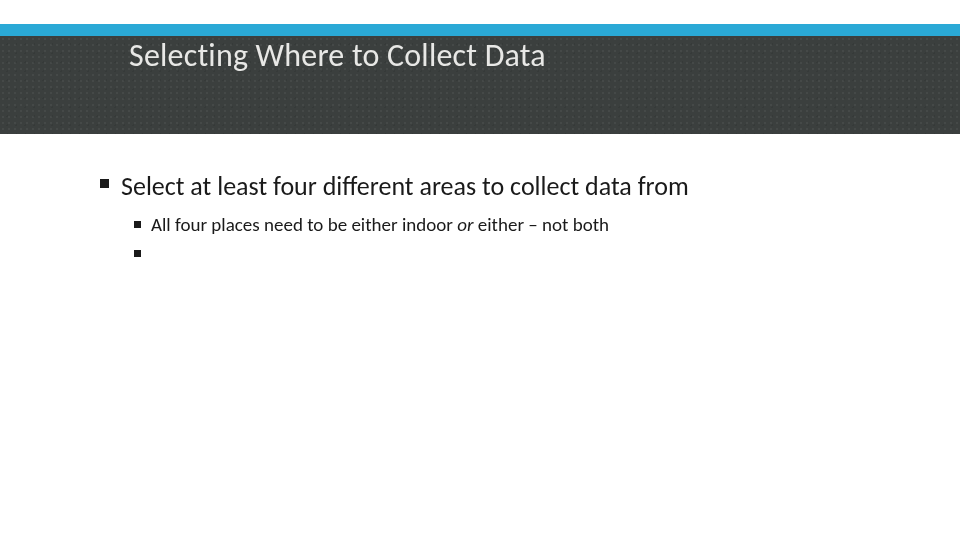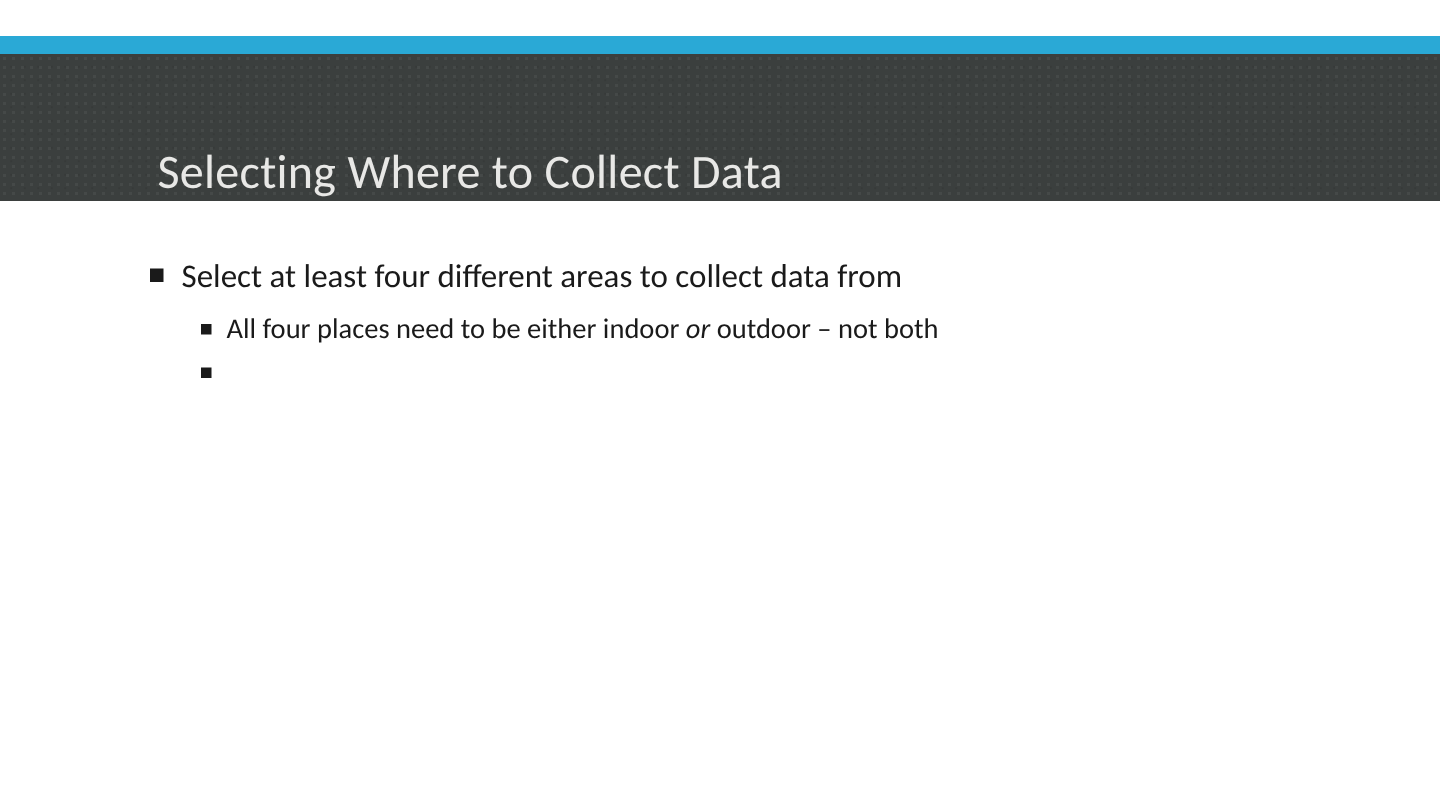--- a/index.html
+++ b/index.html
@@ -8,27 +8,27 @@
   .accent-bar { position: absolute; top: 24px; left: 0; width: 960px; height: 12px; background: #2aa9d6; }
   .title-band {
     position: absolute; top: 36px; left: 0; width: 960px; height: 98px;
     background: #3b3f3e;
     
     background-image:
       radial-gradient(rgba(255,255,255,0.05) 1px, transparent 1px),
       radial-gradient(rgba(0,0,0,0.08) 1px, transparent 1px);
     background-size: 6px 6px, 9px 9px;
     background-position: 0 0, 3px 4px;
-    display: flex; align-items: flex-end;
+    display: flex; align-items: flex-start; padding-left: 24px;
   }
   .title-text { margin-left: 105px; color: #e8e8e6; font-size: 32px; font-weight: 400; letter-spacing: 0.2px; }
   .body { position: absolute; top: 170px; left: 100px; right: 60px; color: #1a1a1a; }
   .b1 { display: flex; align-items: flex-start; margin-bottom: 8px; }
   .b1 .sq { width: 9px; height: 9px; background: #1a1a1a; margin-top: 9px; margin-right: 12px; flex: 0 0 auto; }
-  .b1 .txt { font-size: 22px; line-height: 1.3; }
+  .b1 .txt { font-size: 26px; line-height: 1.3; }
   .sub { margin-left: 34px; }
   .b2 { display: flex; align-items: flex-start; margin-top: 4px; }
   .b2 .sq { width: 7px; height: 7px; background: #1a1a1a; margin-top: 9px; margin-right: 10px; flex: 0 0 auto; }
   .b2 .txt { font-size: 19px; line-height: 1.35; }
   .b2 .txt em { font-style: italic; font-weight: 400; }
 </style>
 </head>
 <body>
 
 <div class="slide">
@@ -38,20 +38,20 @@
   </div>
 
   <div class="body">
     <div class="b1">
       <span class="sq"></span>
       <span class="txt">Select at least four different areas to collect data from</span>
     </div>
     <div class="sub">
       <div class="b2">
         <span class="sq"></span>
-        <span class="txt"><span>All four places need to be either indoor </span><em>or</em><span> outdoor – not both</span></span>
+        <span class="txt"><span>All four places need to be either indoor </span><em>or</em><span> either – not both</span></span>
       </div>
       <div class="b2">
         <span class="sq"></span>
       </div>
     </div>
   </div>
 </div>
 
 </body></html>

